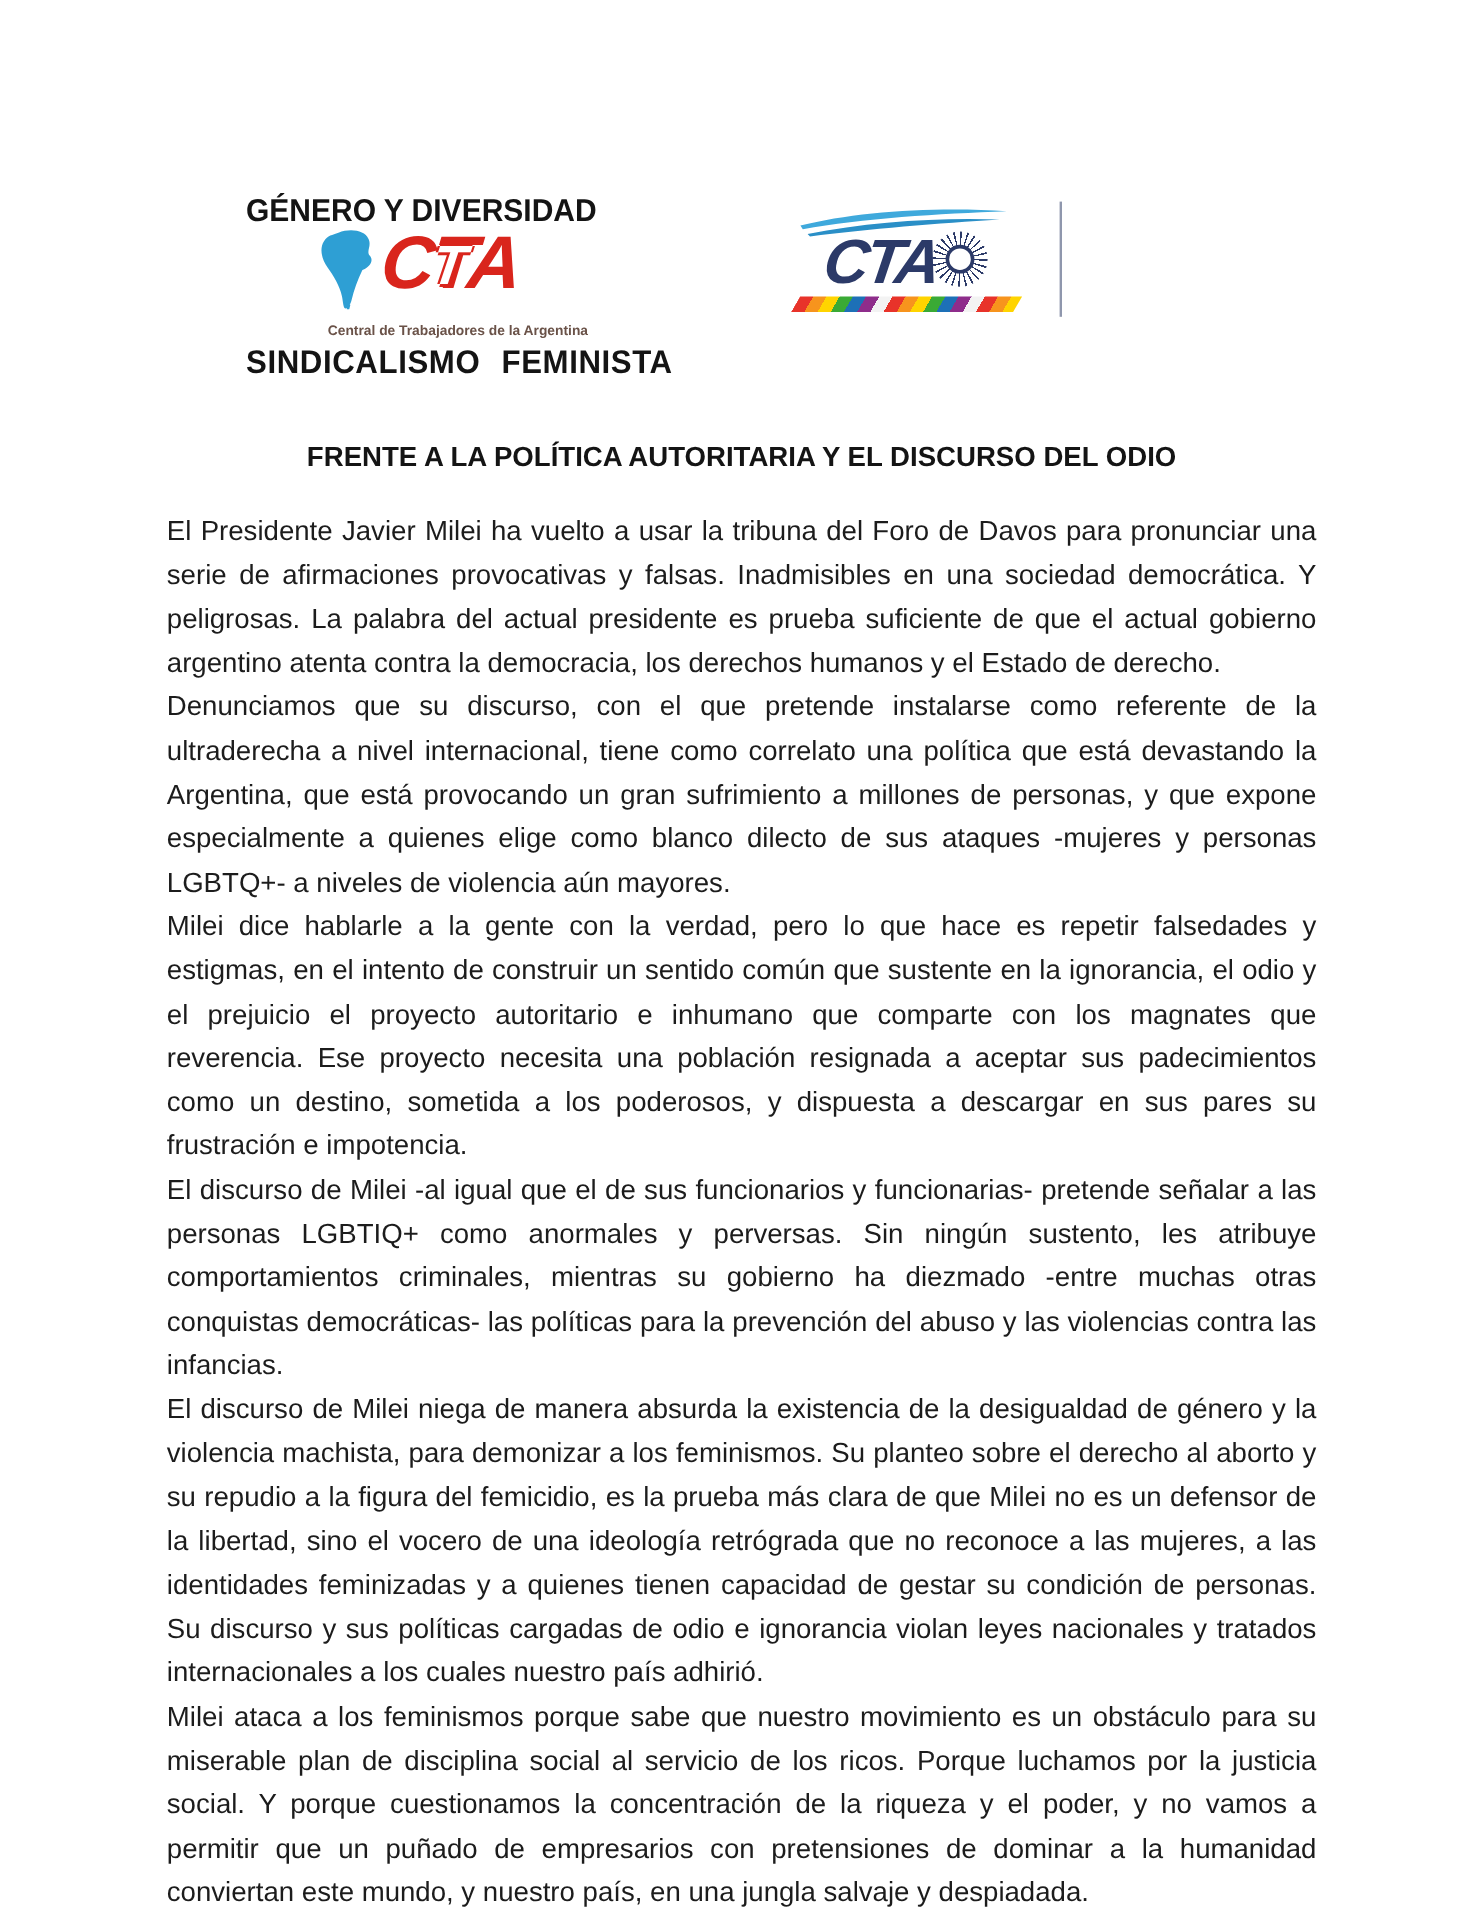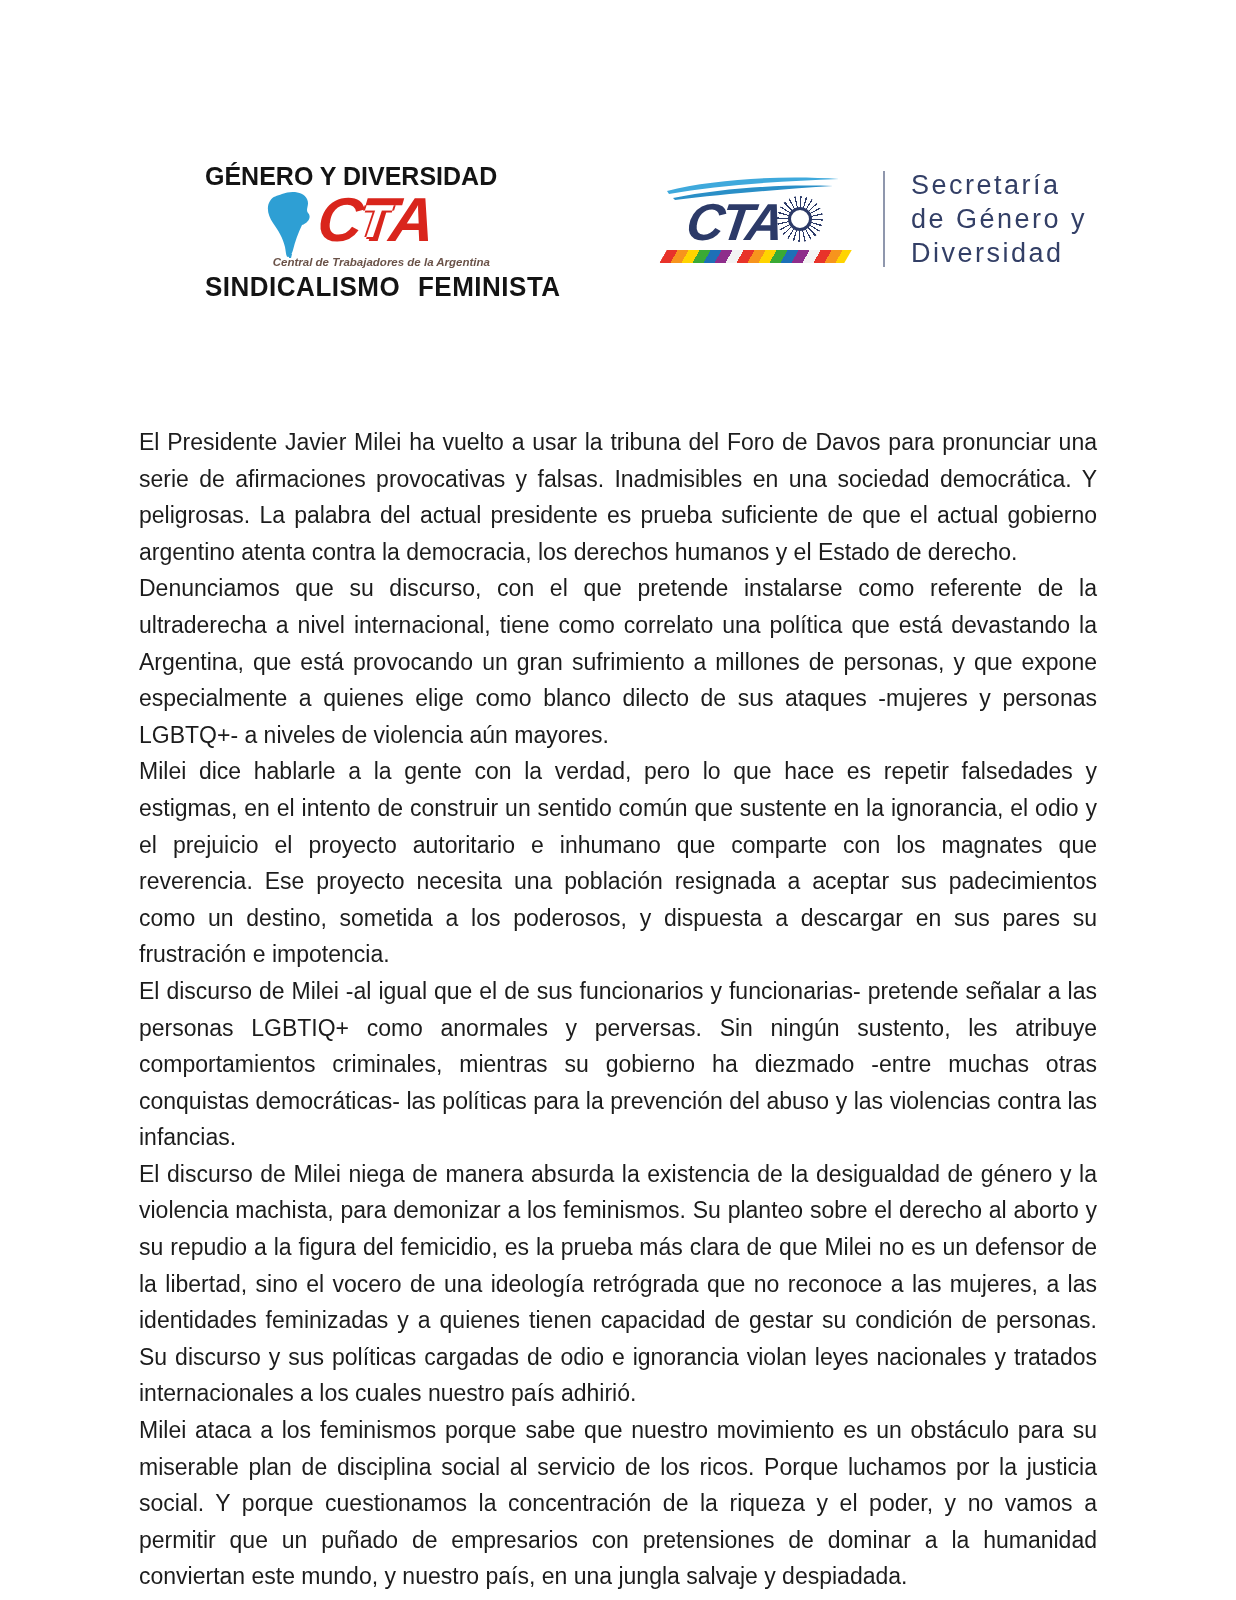--- a/index.html
+++ b/index.html
@@ -36,22 +36,22 @@
     position: relative;
     font-style: italic; font-weight: 900; font-size: 62px; line-height: 56px;
     color: #d9251c; letter-spacing: -3px; transform: skewX(-6deg);
   }
   .cta-red .t-overlay {
     position: absolute; left: 50%; top: 4px; transform: translateX(-58%) skewX(-2deg);
     color: #ffffff; font-size: 46px; line-height: 50px; font-weight: 900;
     text-shadow: -2px 0 #d9251c, 2px 0 #d9251c, 0 -2px #d9251c, 0 2px #d9251c;
   }
   .logo-left .small-line {
-    font-size: 11.5px; font-weight: 700; font-style: italic;
-    color: #6a5248; margin-top: 2px; white-space: nowrap;
+    font-size: 11.5px; font-weight: 700; 
+    color: #6a5248; margin-top: 16px; white-space: nowrap;
   }
   .logo-left .bottom-line {
     font-weight: 900; font-size: 26px; letter-spacing: 0.5px; word-spacing: 10px;
     color: #141414; margin-top: 4px; transform: scaleY(1.05); white-space: nowrap;
   }
 
   
   .logo-right {
     position: absolute; left: 645px; top: 8px;
     display: flex; align-items: center;
@@ -132,28 +132,24 @@
           <path d="M4 16 C50 4 120 0 176 4 C120 6 55 10 6 19 Z" fill="#3fa9dc"></path>
           <path d="M10 23 C60 13 120 9 170 11 C120 14 60 19 12 25 Z" fill="#2a8fc7"></path>
         </svg>
         <div class="cta-navy-row">
           <div class="cta-navy">CTA</div>
           <div class="sun-icon"></div>
         </div>
         <div class="wiphala"></div>
       </div>
       <div class="v-divider"></div>
-      <div class="secretariat">
-        <div>Secretaría</div>
-        <div>de Género y</div>
-        <div>Diversidad</div>
-      </div>
     </div>
   </div>
 
+  <div class="doc-title">FRENTE A LA POLÍTICA AUTORITARIA Y EL DISCURSO DEL ODIO</div>
 
   <div class="doc-body">
     <p>El Presidente Javier Milei ha vuelto a usar la tribuna del Foro de Davos para pronunciar una serie de afirmaciones provocativas y falsas. Inadmisibles en una sociedad democrática. Y peligrosas. La palabra del actual presidente es prueba suficiente de que el actual gobierno argentino atenta contra la democracia, los derechos humanos y el Estado de derecho.</p>
     <p>Denunciamos que su discurso, con el que pretende instalarse como referente de la ultraderecha a nivel internacional, tiene como correlato una política que está devastando la Argentina, que está provocando un gran sufrimiento a millones de personas, y que expone especialmente a quienes elige como blanco dilecto de sus ataques -mujeres y personas LGBTQ+- a niveles de violencia aún mayores.</p>
     <p>Milei dice hablarle a la gente con la verdad, pero lo que hace es repetir falsedades y estigmas, en el intento de construir un sentido común que sustente en la ignorancia, el odio y el prejuicio el proyecto autoritario e inhumano que comparte con los magnates que reverencia. Ese proyecto necesita una población resignada a aceptar sus padecimientos como un destino, sometida a los poderosos, y dispuesta a descargar en sus pares su frustración e impotencia.</p>
     <p>El discurso de Milei -al igual que el de sus funcionarios y funcionarias- pretende señalar a las personas LGBTIQ+ como anormales y perversas. Sin ningún sustento, les atribuye comportamientos criminales, mientras su gobierno ha diezmado -entre muchas otras conquistas democráticas- las políticas para la prevención del abuso y las violencias contra las infancias.</p>
     <p>El discurso de Milei niega de manera absurda la existencia de la desigualdad de género y la violencia machista, para demonizar a los feminismos. Su planteo sobre el derecho al aborto y su repudio a la figura del femicidio, es la prueba más clara de que Milei no es un defensor de la libertad, sino el vocero de una ideología retrógrada que no reconoce a las mujeres, a las identidades feminizadas y a quienes tienen capacidad de gestar su condición de personas. Su discurso y sus políticas cargadas de odio e ignorancia violan leyes nacionales y tratados internacionales a los cuales nuestro país adhirió.</p>
     <p>Milei ataca a los feminismos porque sabe que nuestro movimiento es un obstáculo para su miserable plan de disciplina social al servicio de los ricos. Porque luchamos por la justicia social. Y porque cuestionamos la concentración de la riqueza y el poder, y no vamos a permitir que un puñado de empresarios con pretensiones de dominar a la humanidad conviertan este mundo, y nuestro país, en una jungla salvaje y despiadada.</p>
     <p>Estamos por todas partes, nunca nos fuimos y no les tenemos miedo. Si nos buscan, nos van a encontrar. De pie, respondiendo a la crueldad con más organización, solidaridad y lucha.</p>
   </div>

